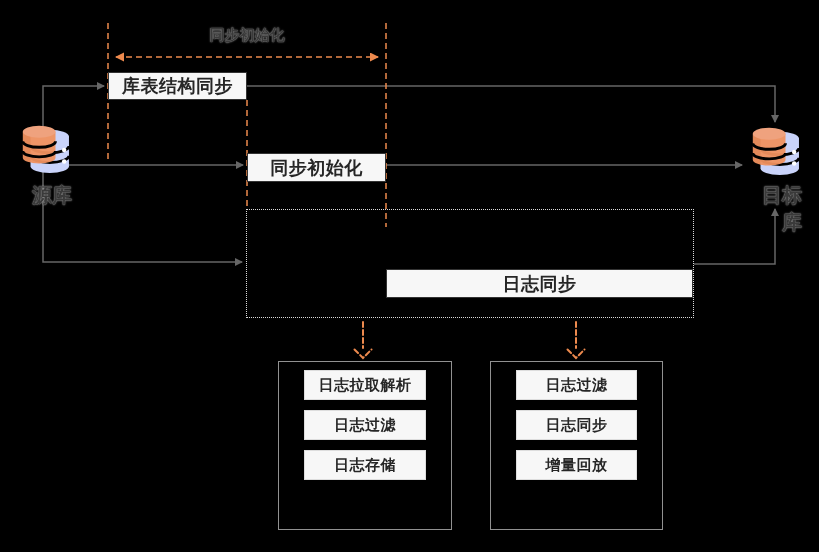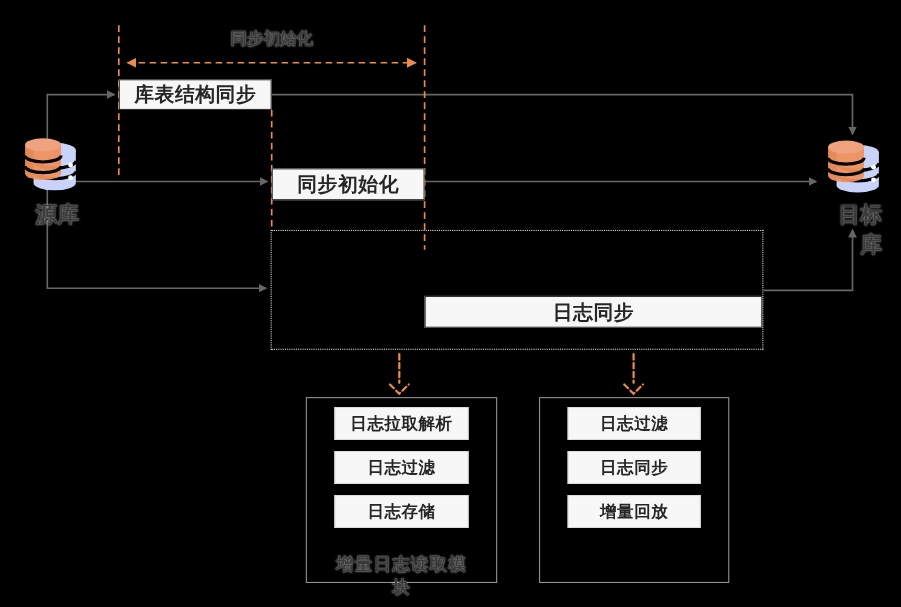--- a/index.html
+++ b/index.html
@@ -114,21 +114,20 @@
   <div class="sbox" style="left:108px;top:72px;width:139px;height:28px">库表结构同步</div>
   <div class="sbox" style="left:247px;top:153px;width:139px;height:29px">同步初始化</div>
 
   <div class="dotted-wrap"></div>
   <div class="sbox" style="left:386px;top:269px;width:307px;height:29px">日志同步</div>
 
   <div class="module" style="left:278px;width:174px">
     <div class="mbox">日志拉取解析</div>
     <div class="mbox">日志过滤</div>
     <div class="mbox">日志存储</div>
-    <div class="module-label halo">增量日志读取模块</div>
   </div>
 
   <div class="module" style="left:490px;width:173px">
     <div class="mbox">日志过滤</div>
     <div class="mbox">日志同步</div>
     <div class="mbox">增量回放</div>
   </div>
 
 </div>
 

